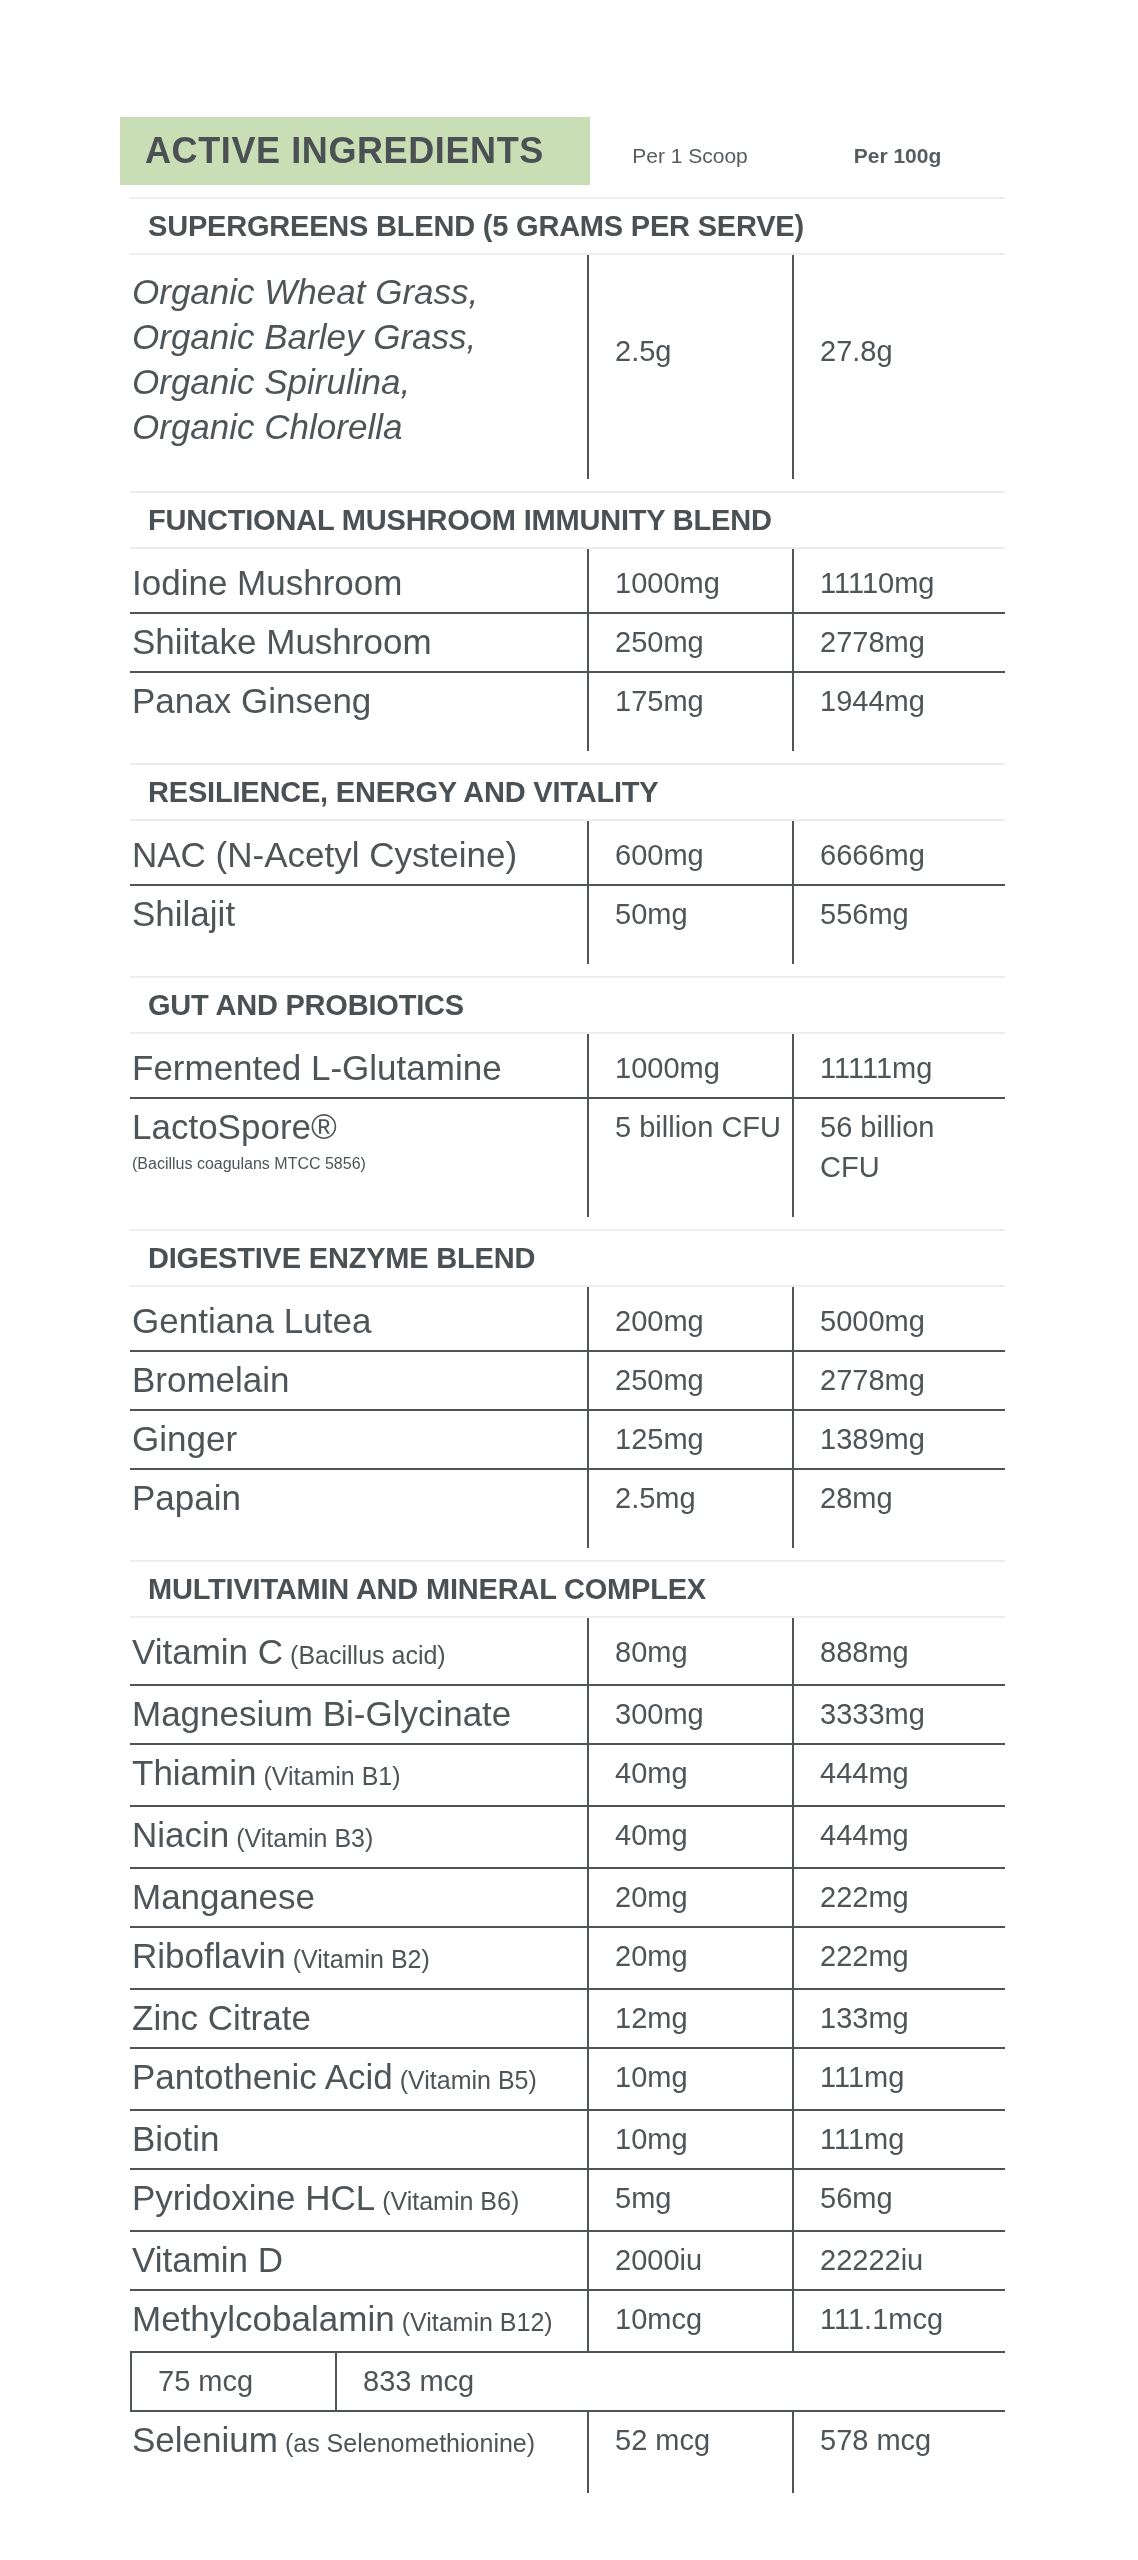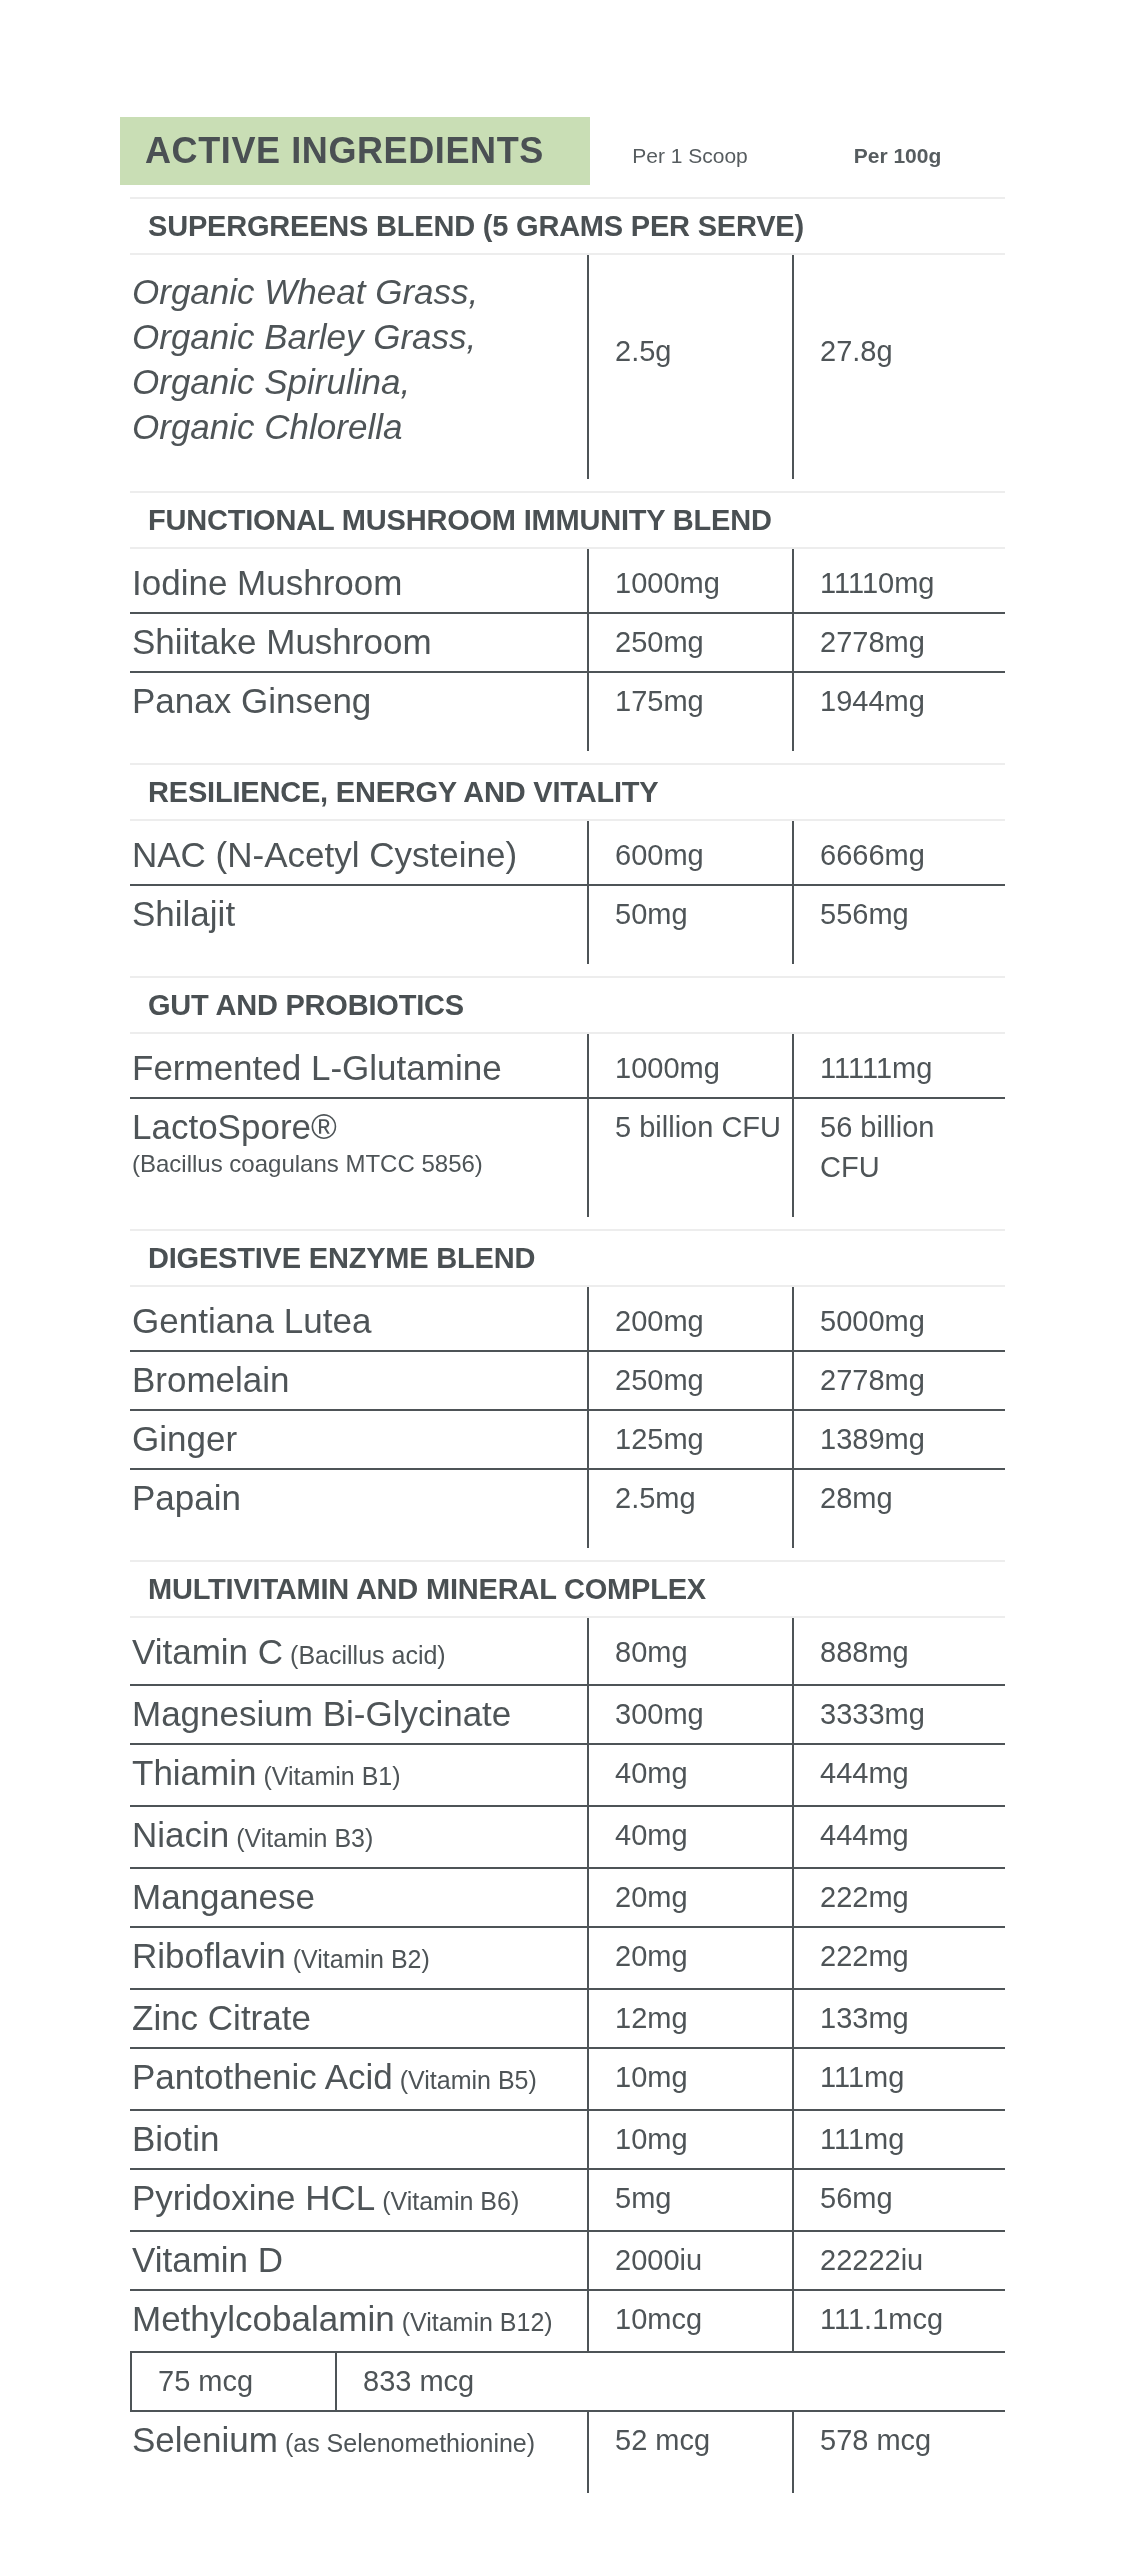--- a/index.html
+++ b/index.html
@@ -69,21 +69,21 @@
   .cell.val.scoop{width:205px;}
   .cell.val.per100{width:213px;}
   .rows .row:first-child .cell{padding-top:14px;}
   .rows .row:last-child  .cell{padding-bottom:30px;}
 
   .row.italic .cell.name{font-style:italic;line-height:45px;}
   .row.center-values .cell.val{display:flex;align-items:center;}
   .row.center-values .cell.val span{position:relative;top:-8px;}
 
   .note{font-size:25px;margin-left:7px;white-space:nowrap;}
-  .sub{font-size:24px;line-height:28px;margin-top:3px;}
+  .sub{font-size:16px;line-height:28px;margin-top:3px;}
 </style>
 </head>
 <body>
 
 <div class="page">
 
   <div class="header-row">
     <div class="title-box">
       <span>ACTIVE INGREDIENTS</span>
     </div>

